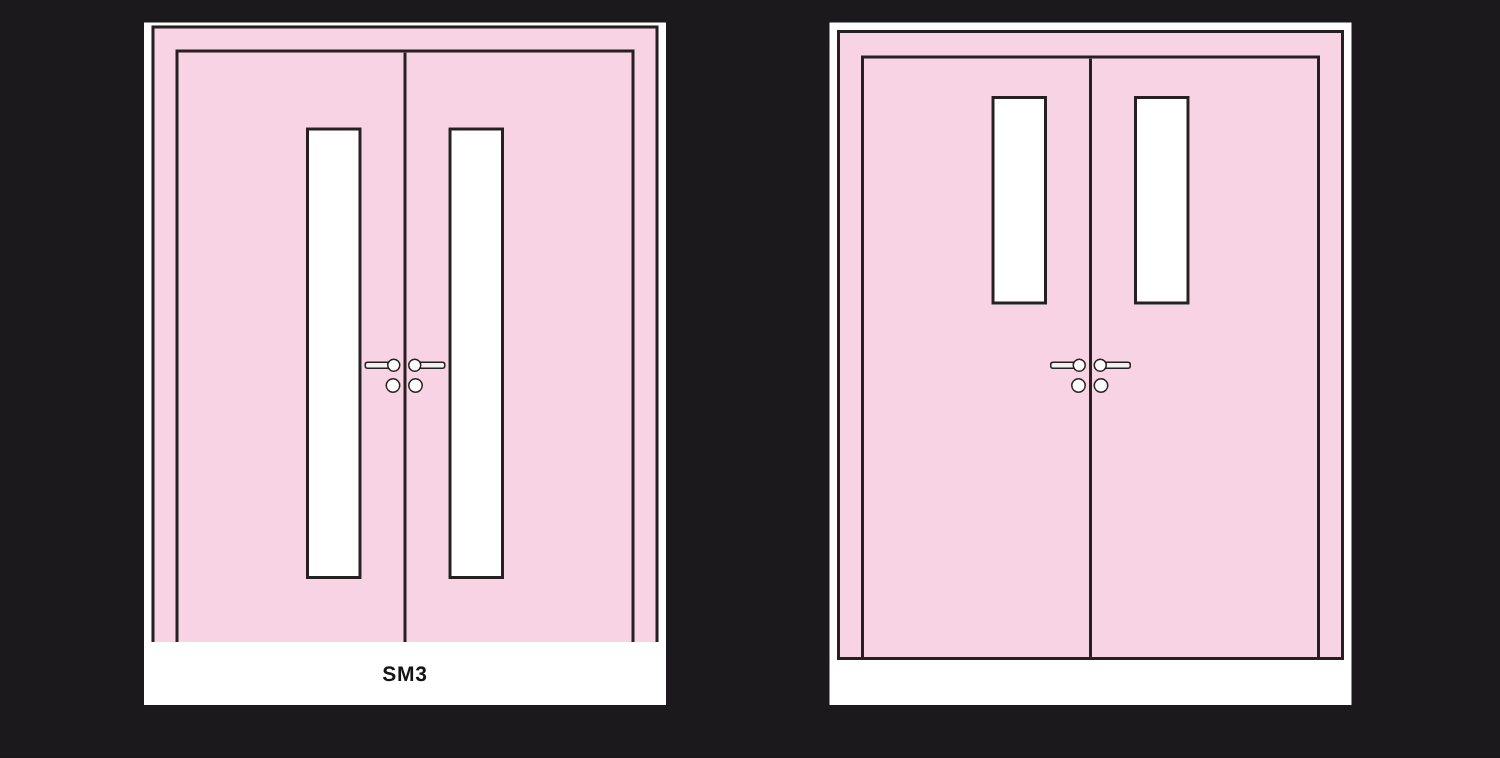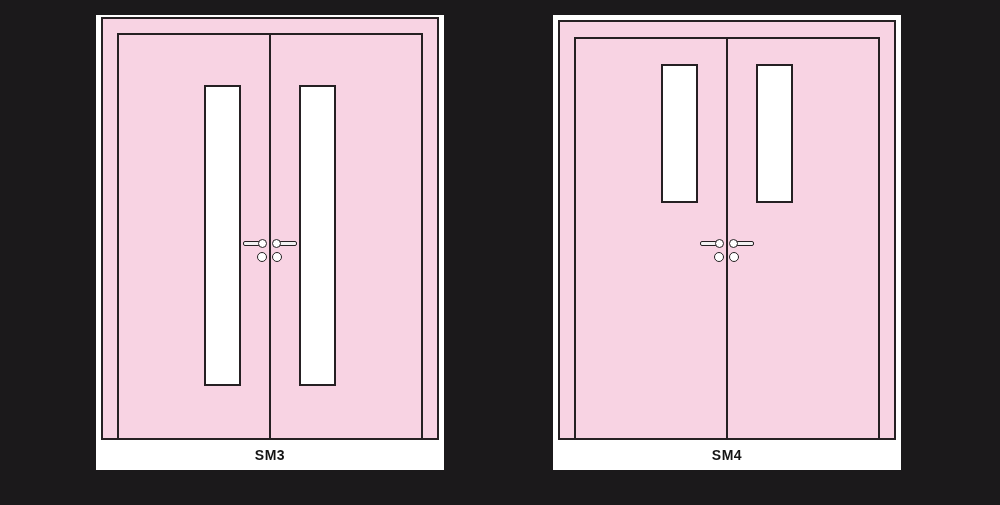--- a/index.html
+++ b/index.html
@@ -38,21 +38,21 @@
   .rose{position:absolute;width:9px;height:9px;border:1.5px solid var(--line);border-radius:50%;background:var(--panel);}
   .rose.left{left:162px;top:224px;}
   .rose.right{left:176px;top:224px;}
   .cyl{position:absolute;width:10px;height:10px;border:1.5px solid var(--line);border-radius:50%;background:var(--panel);}
   .cyl.left{left:161px;top:237px;}
   .cyl.right{left:176px;top:237px;}
   .lever{position:absolute;top:226px;height:5px;background:var(--hardware);border:1px solid var(--line);border-radius:2px;}
   .lever.left{left:147px;width:20px;}
   .lever.right{left:180px;width:21px;}
 
-  .label-band{position:absolute;left:0;right:0;bottom:0;height:30px;background:var(--panel);
+  .label-band{position:absolute;left:0;right:0;bottom:0;height:42px;background:var(--panel);
     display:flex;align-items:center;justify-content:center;}
   .label-band span{font-weight:bold;font-size:14px;letter-spacing:0.5px;color:var(--text);}
 </style>
 </head>
 <body>
 
 <div class="canvas">
 
   <div class="door-unit sm3">
     <div class="frame"></div>
@@ -82,18 +82,15 @@
       <div class="vision right"></div>
     </div>
     <div class="hardware">
       <div class="lever left"></div>
       <div class="lever right"></div>
       <div class="rose left"></div>
       <div class="rose right"></div>
       <div class="cyl left"></div>
       <div class="cyl right"></div>
     </div>
-    <div class="label-band">
-      <span>SM4</span>
-    </div>
   </div>
 
 </div>
 
 </body></html>

